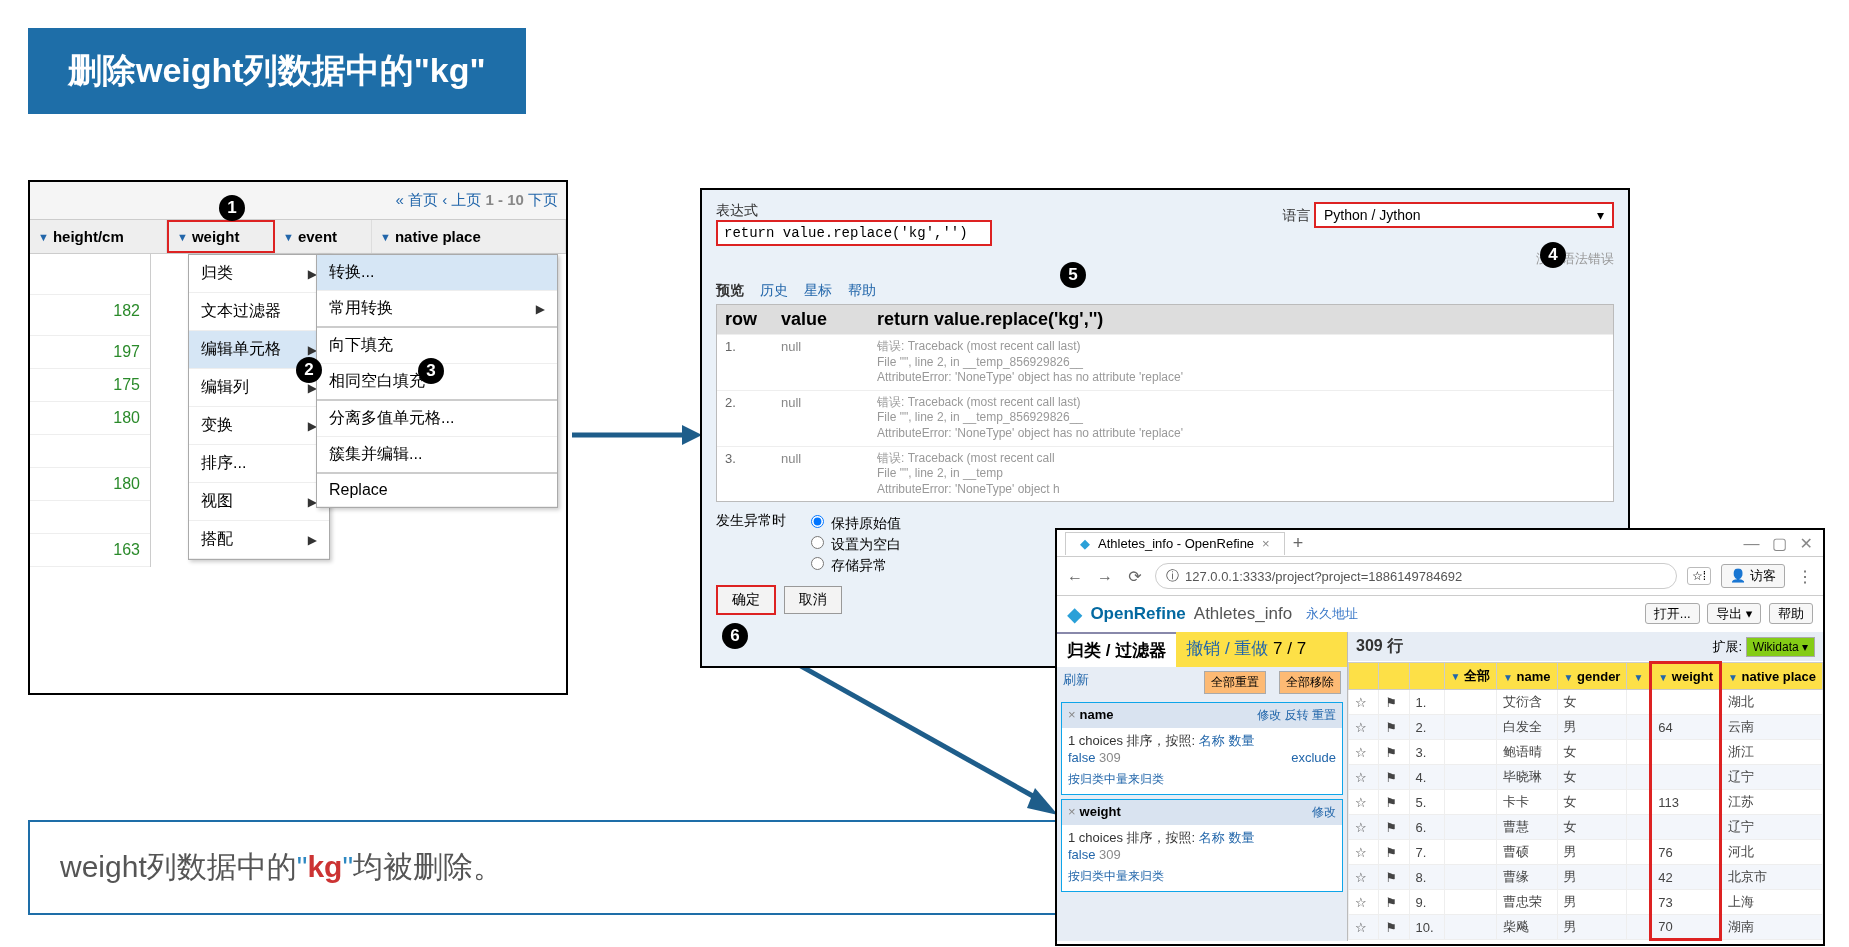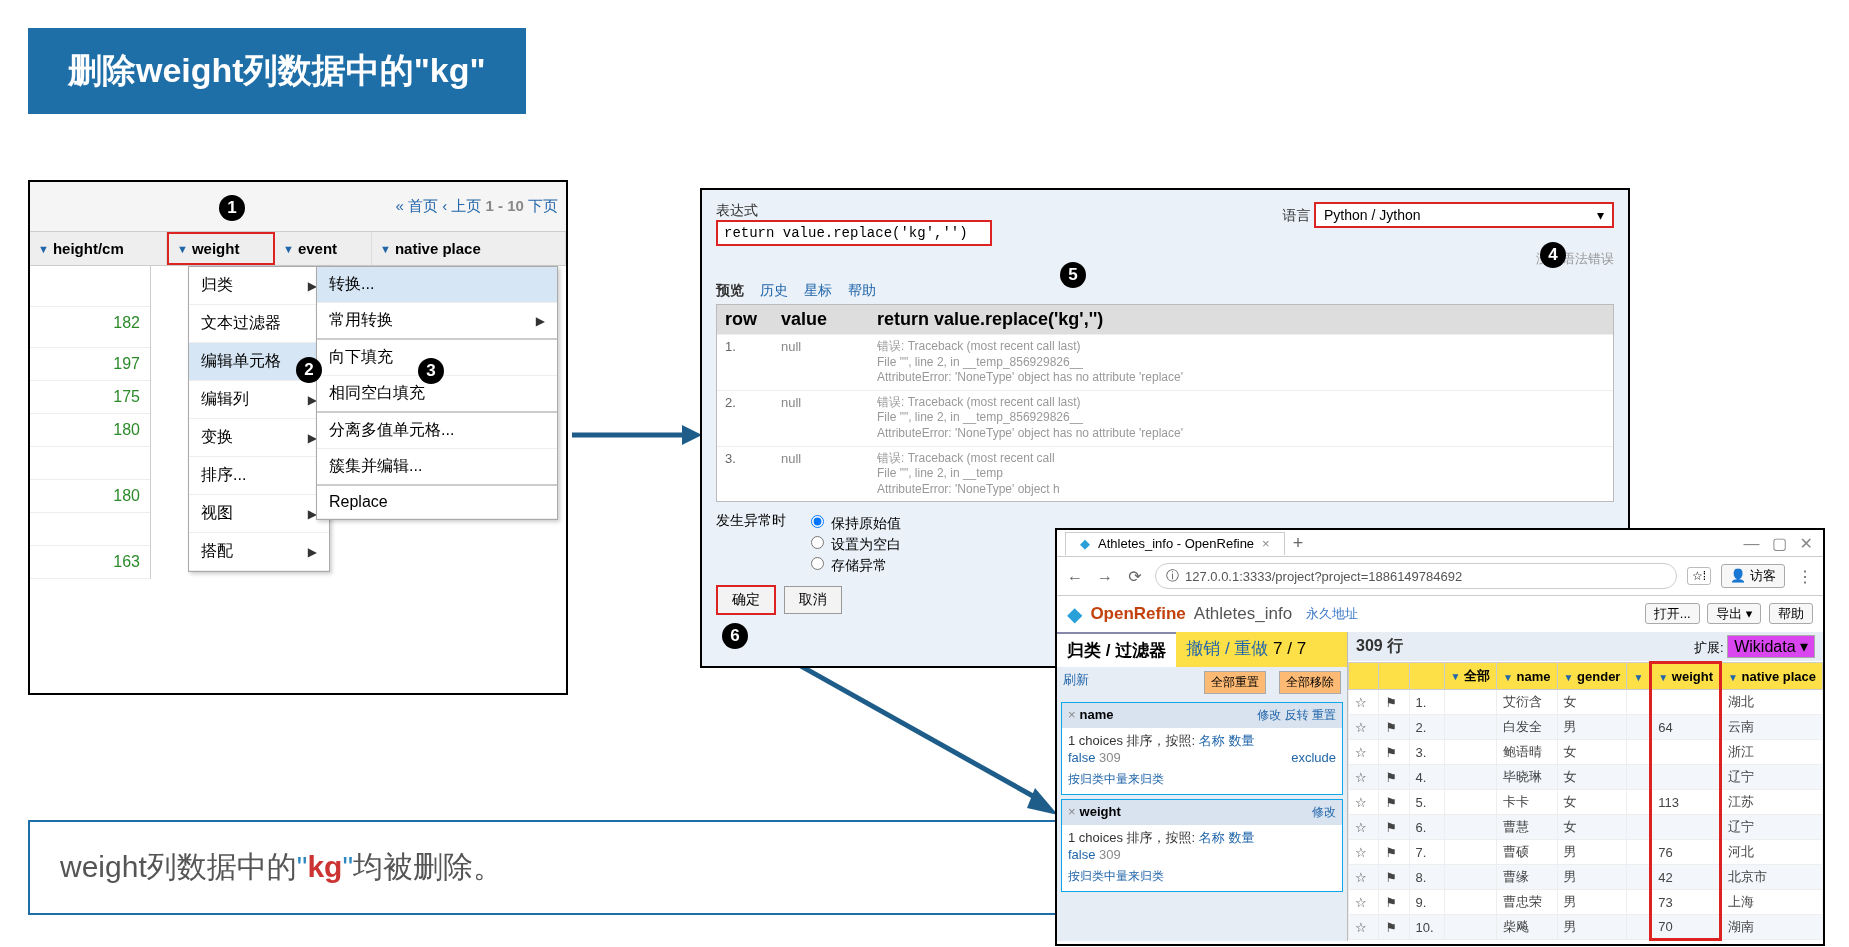--- a/index.html
+++ b/index.html
@@ -11,21 +11,21 @@
 .panel{position:absolute;border:2px solid #000;background:#fff;box-sizing:border-box;overflow:hidden}
 .p1{left:28px;top:180px;width:540px;height:515px}
 .p2{left:700px;top:188px;width:930px;height:480px}
 .p3{left:1055px;top:528px;width:770px;height:418px}
 .badge{position:absolute;width:26px;height:26px;border-radius:50%;background:#000;color:#fff;font-weight:bold;font-size:17px;display:flex;align-items:center;justify-content:center;z-index:50}
 .redbox{border:2px solid #d22 !important}
 svg.arrow{position:absolute;pointer-events:none}
 svg.arrow line{stroke:#1e5d8a;stroke-width:5}
 svg.arrow polygon{fill:#1e5d8a}
 
-.p1-pager{text-align:right;padding:15px 8px;color:#888;font-size:15px;background:#f5f5f5;border-bottom:1px solid #ccc}
+.p1-pager{text-align:right;padding:9px 8px;color:#888;font-size:15px;background:#f5f5f5;border-bottom:1px solid #ccc}
 .p1-pager a{color:#26a}
 .p1-headrow{display:flex;background:#eee;border-bottom:1px solid #ccc}
 .p1-headrow .hc{padding:6px 8px;font-weight:bold;border-right:1px solid #ddd;display:flex;align-items:center;gap:4px;font-size:15px}
 .tri{color:#26a;font-size:11px}
 .p1-body{position:relative;display:flex}
 .p1-left{width:120px;border-right:1px solid #ccc}
 .p1-num{text-align:right;padding:4px 10px;color:#2a8a2a;font-size:16px;border-bottom:1px solid #eee;height:24px;line-height:24px}
 .p1-num.gap{height:32px}
 .p1-menu1{position:absolute;left:158px;top:0;width:140px;background:#fff;border:1px solid #aaa;box-shadow:2px 2px 4px rgba(0,0,0,.2);z-index:10}
 .p1-menu1 .mi{padding:8px 12px;font-size:16px;border-bottom:1px solid #eee;display:flex;justify-content:space-between;align-items:center}
@@ -63,21 +63,21 @@
 .p3-tab{border:1px solid #ccc;border-bottom:none;padding:3px 14px 4px;margin-left:8px;background:#fff;display:flex;align-items:center;gap:8px}
 .p3-tab .x{color:#888}
 .p3-wc{float:right;margin-left:auto;margin-right:6px;color:#888;font-size:16px;letter-spacing:4px}
 .p3-urlbar{display:flex;align-items:center;gap:10px;padding:4px 8px;border-bottom:1px solid #ccc;background:#fff;height:30px}
 .p3-urlbar .nav-ico{width:20px;text-align:center;color:#666;font-size:16px}
 .p3-url{flex:1;border:1px solid #ccc;border-radius:14px;padding:3px 10px;color:#555;font-size:13px;display:flex;align-items:center;gap:6px}
 .p3-btn-s{border:1px solid #aaa;border-radius:3px;padding:2px 8px;font-size:13px;background:#f7f7f7}
 .p3-brandrow{display:flex;align-items:center;justify-content:space-between;padding:6px 10px}
 .p3-brand{display:flex;align-items:center;gap:8px;font-size:17px}
 .p3-diamond{color:#2aa0d8;font-size:20px}
-.p3-brand b{color:#c2410c}
+.p3-brand b{color:#0369a1}
 .p3-proj{color:#555;font-size:17px}
 .p3-perm{color:#3a78c8;font-size:13px;margin-left:6px}
 .p3-topbtns .p3-btn-s{margin-left:4px}
 .p3-main{display:flex;background:#e7edf5}
 .p3-side{width:290px;border-right:1px solid #bbb;background:#e7edf5}
 .p3-side-hd{display:flex;background:#fde047;font-size:17px}
 .p3-side-hd .t{padding:5px 10px}
 .p3-side-hd .t.on{background:#fff;border-top:2px solid #88a;font-weight:bold}
 .p3-side-hd .t a{color:#26a}
 .p3-side-ops{display:flex;justify-content:space-between;padding:4px 6px;background:#e7edf5}
@@ -91,21 +91,21 @@
 .facet-bd .ch{color:#333}
 .facet-bd a{color:#26a}
 .facet-bd .val{color:#26a}
 .facet-bd .cnt{color:#888}
 .facet-bd .excl{color:#26a;float:right}
 .facet-ft{color:#26a;font-size:12px;padding:2px 6px 6px}
 .p3-grid{flex:1;background:#fff}
 .p3-gtop{display:flex;justify-content:space-between;align-items:center;background:#e7edf5;padding:4px 8px}
 .p3-gtop .cnt{font-size:16px;font-weight:bold;color:#333}
 .p3-gtop .ext{font-size:13px}
-.p3-gtop .ext .btn{border:1px solid #aaa;background:#d946ef;padding:2px 6px;font-size:16px}
+.p3-gtop .ext .btn{border:1px solid #aaa;background:#84cc16;padding:2px 6px;font-size:12px}
 .p3-gpg{padding:4px 8px;font-size:13px;color:#555;background:#e7edf5;display:flex;justify-content:space-between;white-space:nowrap}
 .p3-gpg a,.p3-gpg .on{color:#26a;margin:0 2px}
 .p3-gpg .on{font-weight:bold;color:#333}
 .p3-tbl{width:100%;border-collapse:collapse;font-size:13px}
 .p3-tbl th{background:#fde047;padding:4px 6px;text-align:left;font-weight:bold;border:1px solid #ccc;white-space:nowrap}
 .p3-tbl td{padding:3px 6px;border:1px solid #eee;color:#444}
 .p3-tbl tr:nth-child(even) td{background:#f3f6fb}
 .p3-tbl .tri{font-size:10px}
 .star{color:#cbd7e6;font-size:13px}
 .p3-tbl .wcol{border-left:3px solid #d22;border-right:3px solid #d22}

